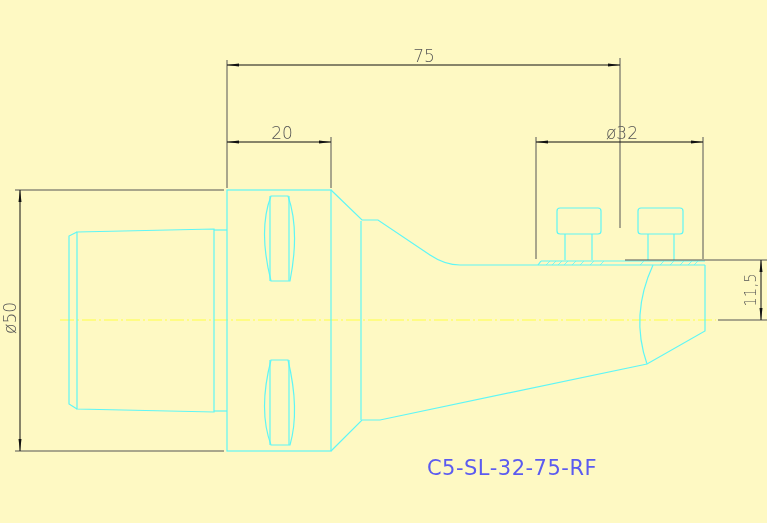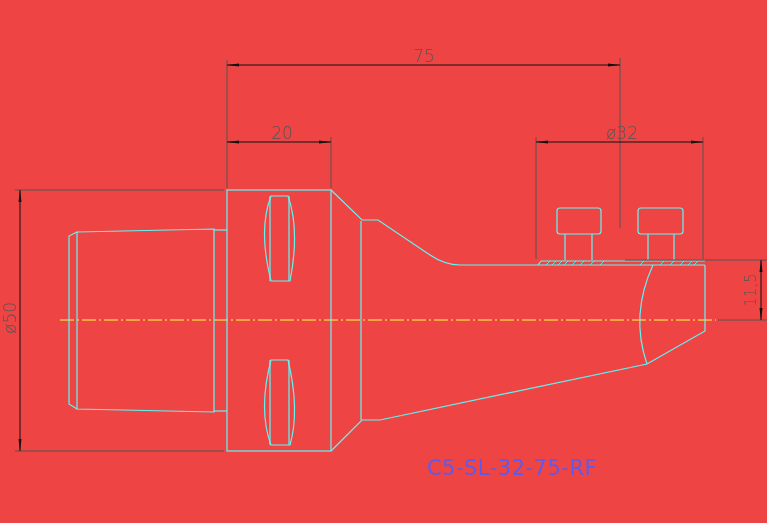--- a/index.html
+++ b/index.html
@@ -1,16 +1,16 @@
 <!DOCTYPE html>
 <html><head>
 <meta charset="utf-8">
 <style>
   html,body{margin:0;padding:0;background:#fdfefd;}
-  #canvas{position:relative;width:767px;height:523px;overflow:hidden;background:#ef4444;}
+  #canvas{position:relative;width:767px;height:523px;overflow:hidden;background:#fef9c3;}
   svg{position:absolute;left:0;top:0;}
   .dimtxt{font-family:"DejaVu Sans",sans-serif;font-size:17px;fill:#555;font-weight:300;}
   .part{font-family:"DejaVu Sans",sans-serif;font-size:21px;fill:#5b5bf0;letter-spacing:0.5px;}
 </style>
 </head>
 <body>
 
 <div id="canvas">
 <svg width="767" height="523" viewBox="0 0 767 523">
   <defs>

